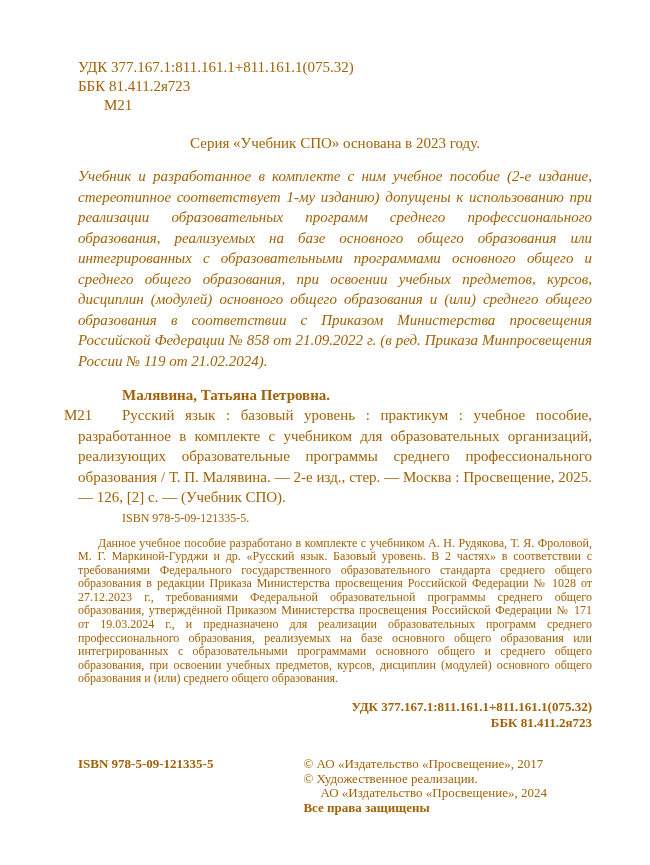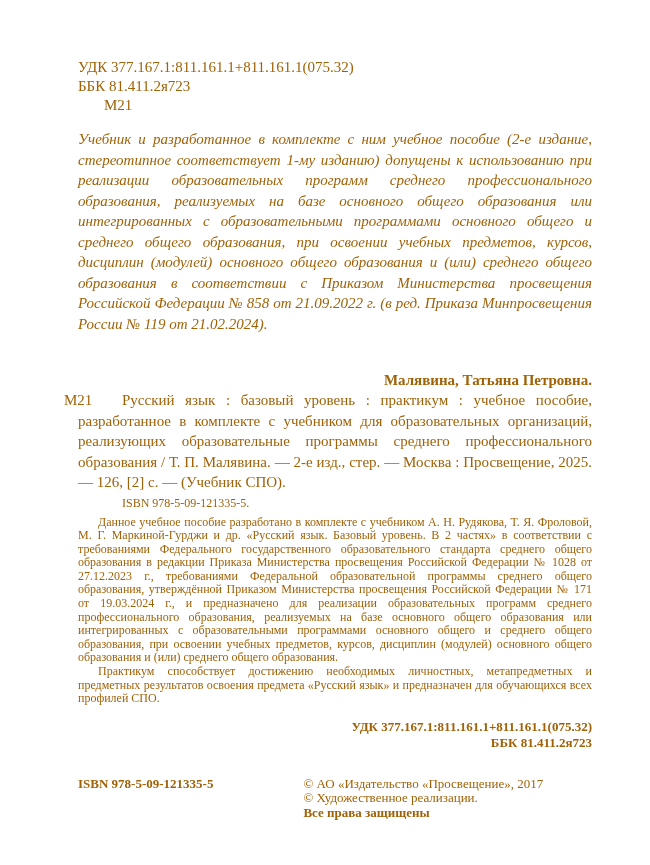--- a/index.html
+++ b/index.html
@@ -31,25 +31,24 @@
     font-size: 15px;
   }
   .admission {
     margin-top: 14px;
     font-size: 15px;
     line-height: 20.5px;
     text-align: justify;
     font-style: italic;
   }
   .author {
-    margin-top: 38px;
+    margin-top: 16px;
     font-weight: bold;
     font-size: 15px;
     text-indent: 44px;
-    text-align: right;
   }
   .catalog-wrap {
     position: relative;
   }
   .catalog-code {
     position: absolute;
     left: -14px;
     top: 2px;
     font-size: 15px;
   }
@@ -60,21 +59,21 @@
     text-align: justify;
     text-indent: 44px;
   }
   .catalog-isbn {
     font-size: 12px;
     line-height: 20px;
     text-indent: 44px;
     margin-top: 0px;
   }
   .annotation {
-    margin-top: 3px;
+    margin-top: 9px;
     font-size: 12px;
     line-height: 13.6px;
     text-align: justify;
   }
   .annotation p {
     margin: 0;
     text-indent: 20px;
   }
   .codes-right {
     margin-top: 13px;
@@ -107,43 +106,44 @@
 <body>
 
 <div class="page">
 
   <div class="head">
     <div>УДК 377.167.1:811.161.1+811.161.1(075.32)</div>
     <div>ББК 81.411.2я723</div>
     <div class="head-code">М21</div>
   </div>
 
+  <div class="series">Серия «Учебник СПО» основана в 2023 году.</div>
 
   <div class="admission">Учебник и разработанное в комплекте с ним учебное пособие (2-е издание, стереотипное соответствует 1-му изданию) допущены к использованию при реализации образовательных программ среднего профессионального образования, реализуемых на базе основного общего образования или интегрированных с образовательными программами основного общего и среднего общего образования, при освоении учебных предметов, курсов, дисциплин (модулей) основного общего образования и (или) среднего общего образования в соответствии с Приказом Министерства просвещения Российской Федерации № 858 от 21.09.2022  г. (в ред. Приказа Минпросвещения России № 119 от 21.02.2024).</div>
 
   <div class="author">Малявина, Татьяна Петровна.</div>
 
   <div class="catalog-wrap">
     <div class="catalog-code">М21</div>
     <div class="catalog-entry">Русский язык : базовый уровень : практикум : учебное пособие, разработанное в комплекте с учебником для образовательных организаций, реализующих образовательные программы среднего профессионального образования / Т. П. Малявина. — 2-е изд., стер. — Москва : Просвещение, 2025. — 126, [2] с. — (Учебник СПО).</div>
     <div class="catalog-isbn">ISBN 978-5-09-121335-5.</div>
   </div>
 
   <div class="annotation">
     <p>Данное учебное пособие разработано в комплекте с учебником А. Н. Рудякова, Т. Я. Фроловой, М. Г. Маркиной-Гурджи и др. «Русский язык. Базовый уровень. В 2 частях» в соответствии с требованиями Федерального государственного образовательного стандарта среднего общего образования в редакции Приказа Министерства просвещения Российской Федерации № 1028 от 27.12.2023 г., требованиями Федеральной образовательной программы среднего общего образования, утверждённой Приказом Министерства просвещения Российской Федерации № 171 от 19.03.2024 г., и предназначено для реализации образовательных программ среднего профессионального образования, реализуемых на базе основного общего образования или интегрированных с образовательными программами основного общего и среднего общего образования, при освоении учебных предметов, курсов, дисциплин (модулей) основного общего образования и (или) среднего общего образования.</p>
-    <p>Практикум способствует достижению необходимых личностных, метапредметных и предметных результатов освоения предмета «Русский язык» и предназначен для обучающихся всех профилей СПО.</p>
   </div>
 
   <div class="codes-right">
     <div>УДК 377.167.1:811.161.1+811.161.1(075.32)</div>
     <div>ББК 81.411.2я723</div>
   </div>
 
   <div class="footer">
     <div class="footer-isbn">ISBN 978-5-09-121335-5</div>
     <div class="footer-copy">
       <div>©  АО «Издательство «Просвещение», 2017</div>
       <div>©  Художественное реализации.</div>
+      <div class="indent">АО «Издательство «Просвещение», 2024</div>
       <div class="rights">Все права защищены</div>
     </div>
   </div>
 
 </div>
 
 </body></html>

